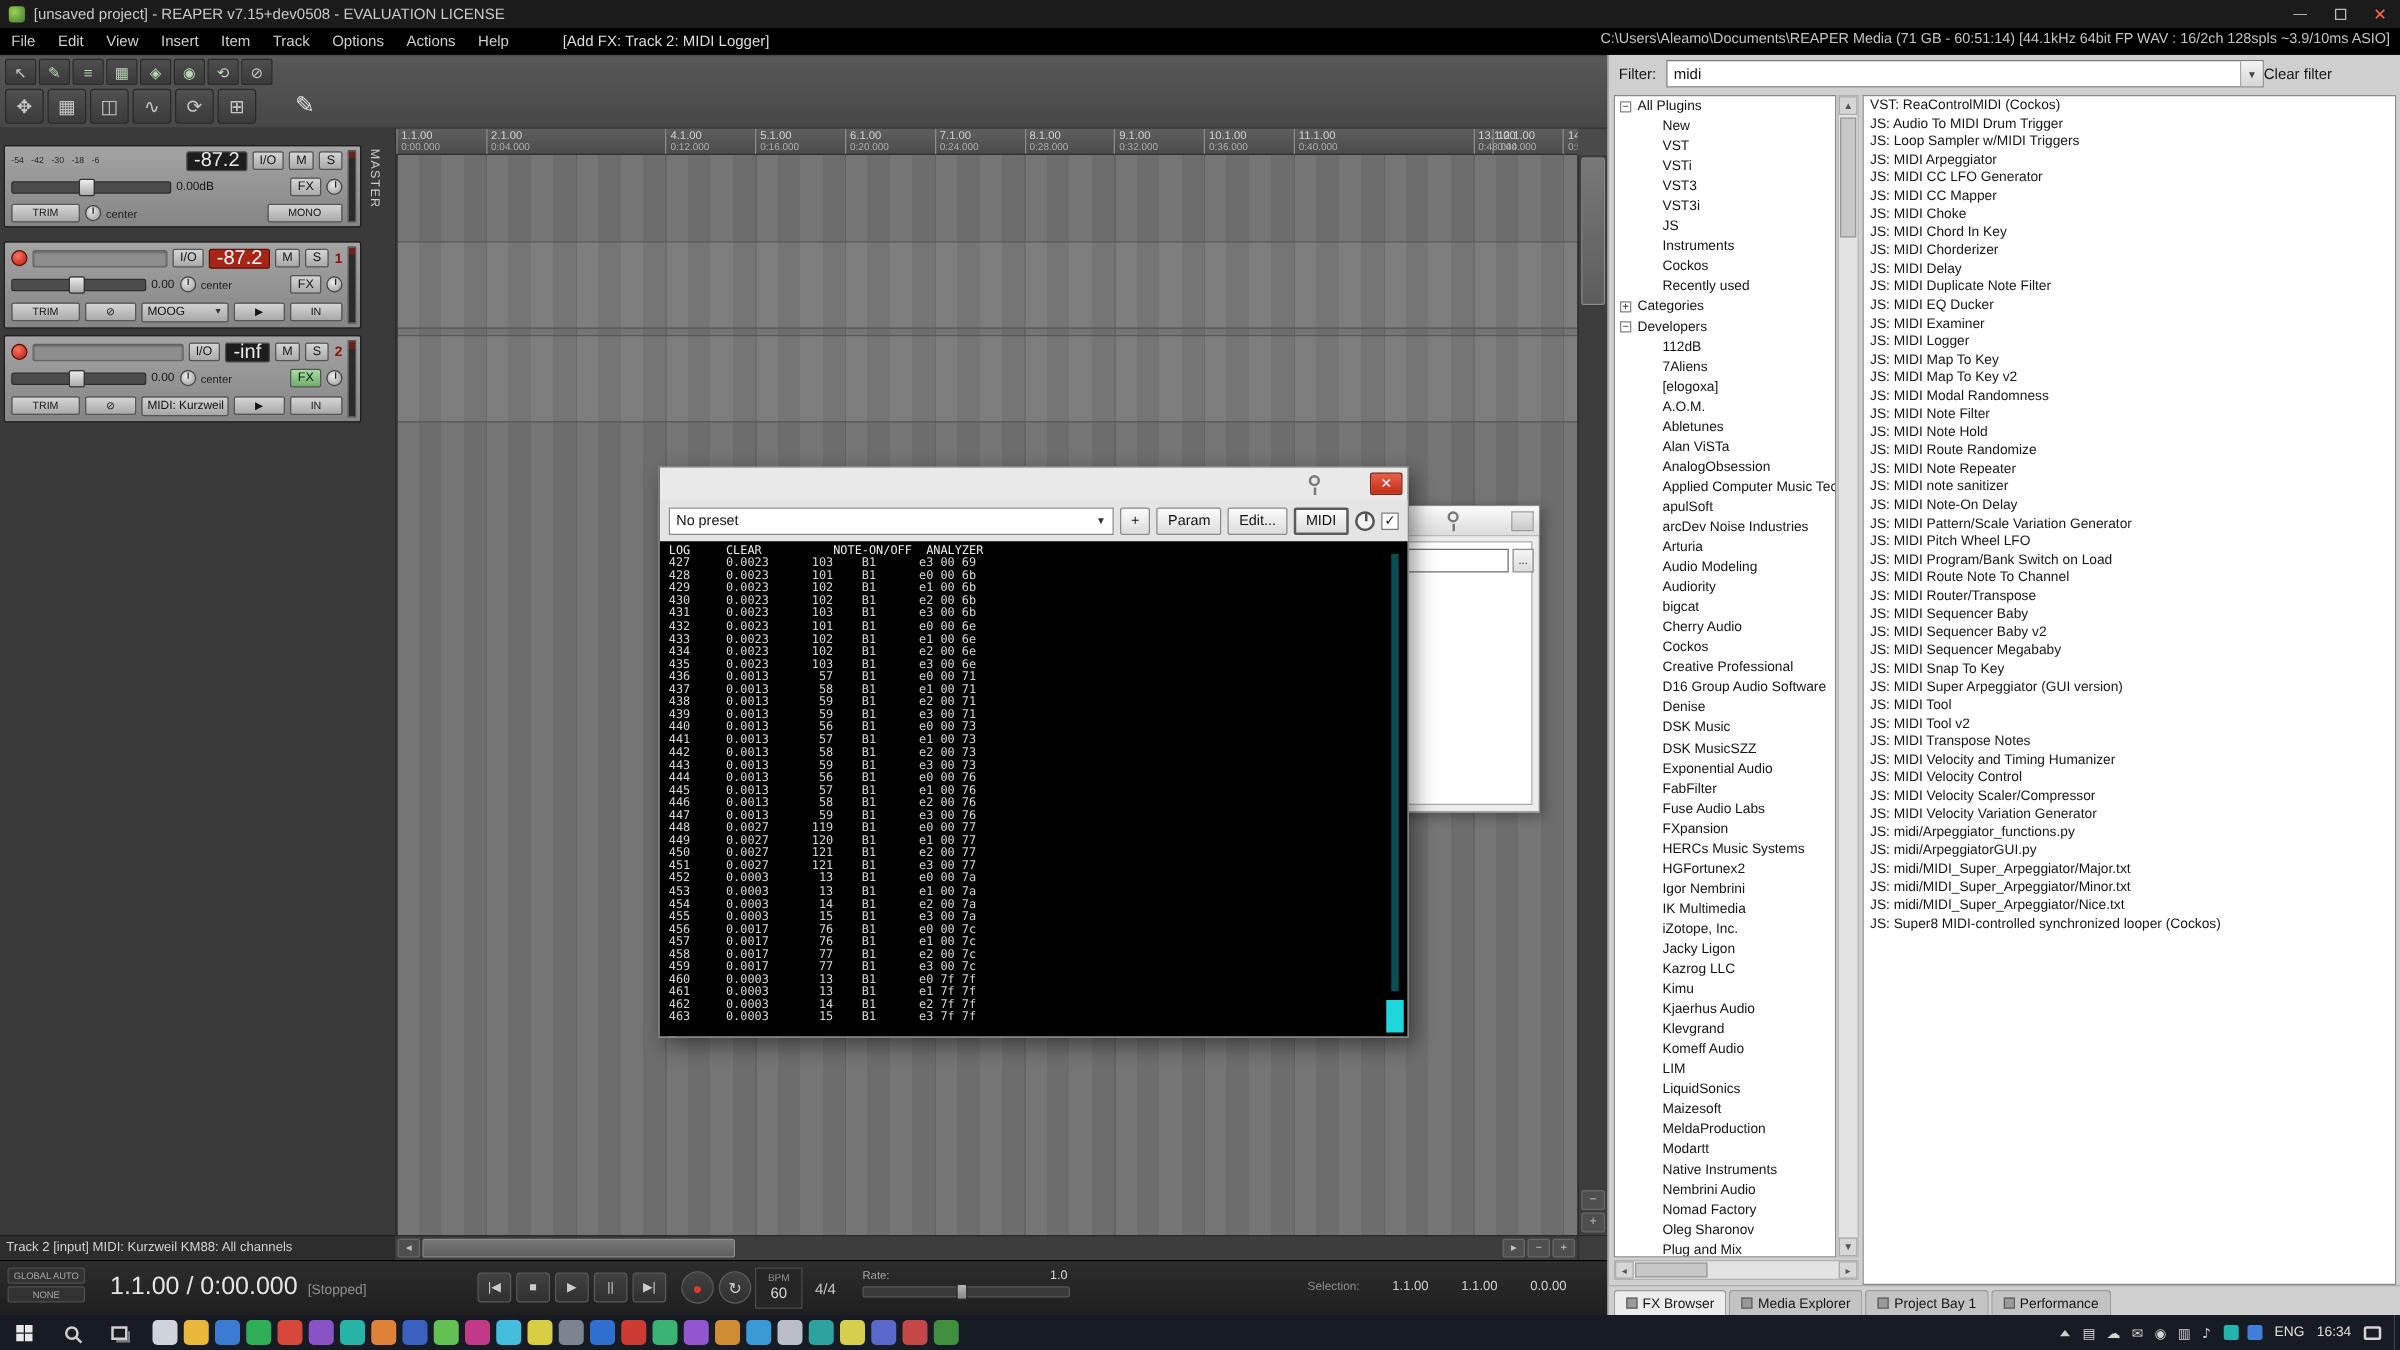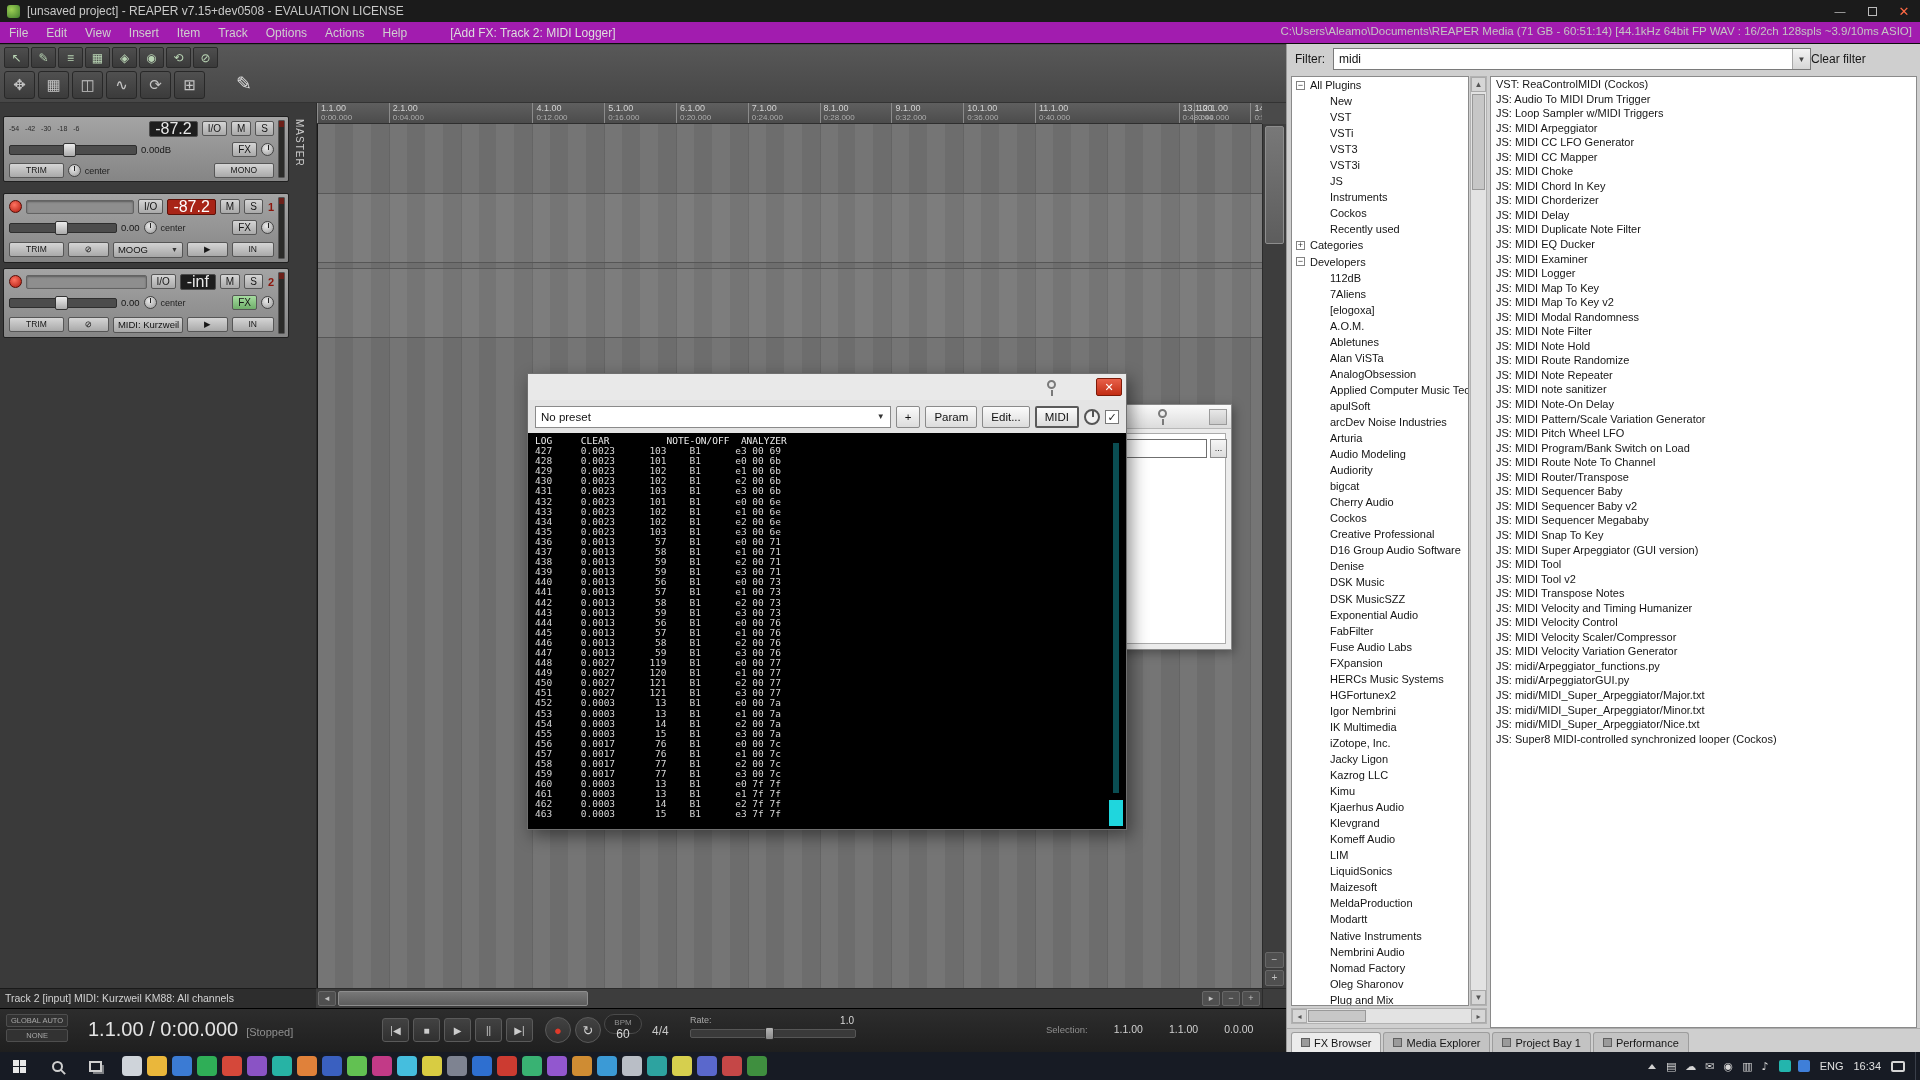--- a/index.html
+++ b/index.html
@@ -8,21 +8,21 @@
 
   
   #title-bar{position:absolute;left:0;top:0;width:1920px;height:22px;background:#1b1b1b;display:flex;align-items:center;color:#c9c9c9;font-size:12px}
   .reaper-logo{width:13px;height:13px;margin:0 7px;border-radius:3px;background:radial-gradient(circle at 35% 35%,#9dd054,#3f7d2c);flex:none}
   #win-controls{margin-left:auto;display:flex}
   .win-ctl{width:32px;height:20px;display:flex;align-items:center;justify-content:center;color:#bbb;font-size:11px}
   .win-ctl.max i{width:9px;height:9px;border:1px solid #bbb;display:block}
   .win-ctl.close{color:#ff6a45;font-size:13px}
 
   
-  #menu-bar{position:absolute;left:0;top:22px;width:1920px;height:22px;background:#a21caf;border-bottom:1px solid #0c0c0c;display:flex;align-items:center;color:#cfcfcf;font-size:12px}
+  #menu-bar{position:absolute;left:0;top:22px;width:1920px;height:22px;background:#000000;border-bottom:1px solid #0c0c0c;display:flex;align-items:center;color:#cfcfcf;font-size:12px}
   #menu-items{display:flex}
   .menu-item{padding:0 9px}
   #fx-status{margin-left:34px;color:#dedede}
   #media-path{position:absolute;right:8px;top:3px;font-size:11.5px;color:#c4c4c4}
 
   
   #toolbar-strip{position:absolute;left:0;top:45px;width:1286px;height:58px;background:linear-gradient(#585858,#474747);border-bottom:1px solid #333}
   #toolbar-row1{position:absolute;left:4px;top:2px;display:flex;gap:2px}
   .tb-sm{width:25px;height:21px;background:linear-gradient(#4e4e4e,#3a3a3a);border:1px solid #2a2a2a;border-radius:2px;color:#b9d4b4;font-size:12px;display:flex;align-items:center;justify-content:center}
   #toolbar-row2{position:absolute;left:4px;top:26px;display:flex;gap:3px}
@@ -91,21 +91,21 @@
   #transport{position:absolute;left:0;top:1008px;width:1286px;height:44px;background:linear-gradient(#2d2d2d,#1f1f1f);border-top:1px solid #000;color:#cfcfcf}
   #auto-area{position:absolute;left:6px;top:5px;display:flex;flex-direction:column;gap:2px}
   .auto-chip{background:#323232;border:1px solid #4e4e4e;border-radius:2px;color:#a8a8a8;font-size:7.5px;padding:1px 4px;text-align:center}
   #time-display{position:absolute;left:88px;top:9px;font-size:20px;color:#e4e4e4;white-space:nowrap}
   #play-state{font-size:11px;color:#8f8f8f;margin-left:8px}
   #t-buttons{position:absolute;left:382px;top:8px;display:flex;gap:4px;align-items:center}
   .t-btn{width:27px;height:24px;background:linear-gradient(#424242,#303030);border:1px solid #5a5a5a;border-radius:3px;color:#cccccc;font-size:10px;display:flex;align-items:center;justify-content:center}
   .t-btn.round{border-radius:50%;width:26px;height:26px}
   .t-btn.rec{color:#e03a2a;font-size:13px;margin-left:8px}
   .t-btn.loop{font-size:13px}
-  #bpm-box{position:absolute;left:604px;top:5px;width:38px;height:20px;background:#262626;border:1px solid #4a4a4a;border-radius:10px;text-align:center;color:#dadada}
+  #bpm-box{position:absolute;left:604px;top:5px;width:38px;height:33px;background:#262626;border:1px solid #4a4a4a;border-radius:0;text-align:center;color:#dadada}
   #bpm-box .lbl{font-size:8px;color:#909090;margin-top:3px}
   #bpm-box .val{font-size:12px}
   #time-sig{position:absolute;left:652px;top:15px;font-size:12px;color:#c8c8c8}
   #rate{position:absolute;left:690px;top:6px;width:172px;font-size:9px;color:#a8a8a8}
   #rate .val{position:absolute;right:8px;top:0;color:#d8d8d8;font-size:10px}
   #rate-slider{position:absolute;left:0;top:14px;width:166px;height:9px;background:#3a3a3a;border:1px solid #565656;border-radius:2px}
   #rate-handle{position:absolute;left:45%;top:-3px;width:9px;height:13px;background:linear-gradient(#b5b5b5,#8a8a8a);border:1px solid #2e2e2e;border-radius:2px}
   #selection{position:absolute;left:1046px;top:14px;display:flex;gap:26px;font-size:10.5px;color:#d0d0d0;align-items:center}
   #selection .lbl{color:#8f8f8f;font-size:9.5px}
 

